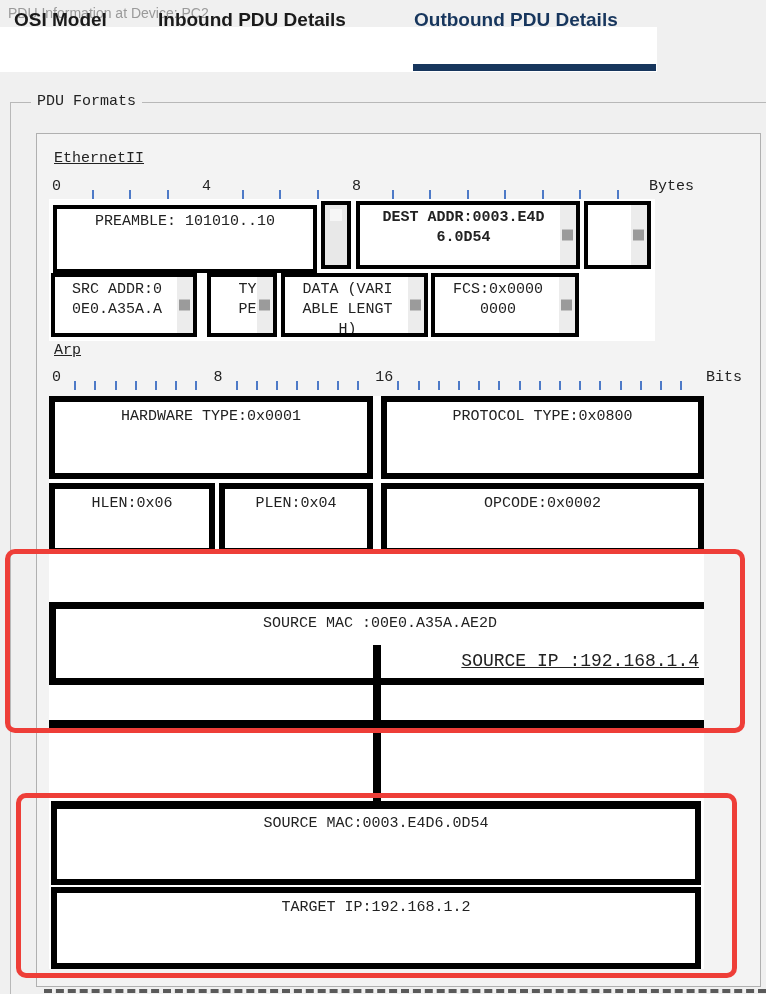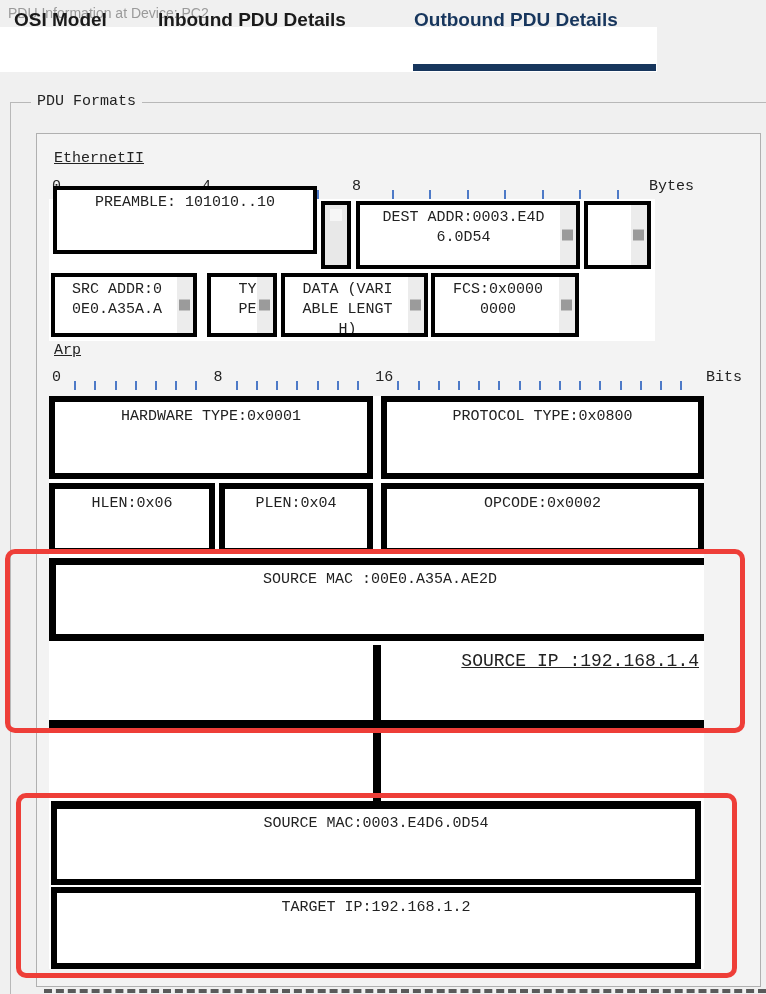--- a/index.html
+++ b/index.html
@@ -39,21 +39,21 @@
   .cell.arp{border-width:6px;}
   .cell-text{white-space:pre-line;font-size:15px;line-height:20px;padding-top:3px;}
   .cell.arp .cell-text{padding-top:5px;}
   .cell.graycell{background:#e8e8e8;}
   .graythumb{position:absolute;left:50%;top:4px;transform:translateX(-50%);width:12px;height:12px;background:#f6f6f6;}
   .sq-track{position:absolute;right:0;top:0;bottom:0;width:16px;background:#ececec;}
   .sq{position:absolute;right:3px;top:50%;transform:translateY(-50%);width:11px;height:11px;background:#9b9b9b;}
   .bar{position:absolute;background:#000;}
   .plain-text{position:absolute;text-align:right;font-size:18px;line-height:20px;text-decoration:underline;}
   
-  .cell.no-right{border-right:none;}
+  .cell.no-right{border-right:none;margin-top:44px;}
   .cell.thick-top{border-top-width:8px;}
   
   .red-rect{position:absolute;border:5px solid #ee3e38;border-radius:10px;box-sizing:border-box;
     pointer-events:none;z-index:50;background:transparent;}
   .bottom-dashes{position:absolute;left:44px;top:989px;width:722px;height:0;
     border-top:4px dashed #5a5a5a;z-index:5;}
 </style>
 </head>
 <body>
 
@@ -93,28 +93,28 @@
       <span class="ruler-tick" style="left: 429.5px;"></span>
       <span class="ruler-tick" style="left: 467px;"></span>
       <span class="ruler-tick" style="left: 504.5px;"></span>
       <span class="ruler-tick" style="left: 542px;"></span>
       <span class="ruler-tick" style="left: 579.5px;"></span>
       <span class="ruler-unit" style="left: 612px;">Bytes</span>
     </div>
 
   <div class="backing" style="left:12px;top:65px;width:606px;height:142px;"></div>
 
-  <div class="cell" style="left:16px;top:52px;width:264px;height:68px;text-align:center;">
+  <div class="cell" style="left:16px;top:71px;width:264px;height:68px;text-align:center;">
     <div class="cell-text">PREAMBLE: 101010..10</div>
   </div>
   <div class="cell graycell" style="left:284px;top:67px;width:30px;height:68px;">
     <span class="graythumb"></span>
   </div>
   <div class="cell" style="left:319px;top:67px;width:224px;height:68px;">
-    <div class="cell-text" style="padding-right:9px;">DEST ADDR:0003.E4D
+    <div class="cell-text" style="padding-right:9px;font-weight:bold;">DEST ADDR:0003.E4D
 6.0D54</div>
     <span class="sq-track"></span>
     <span class="sq"></span>
   </div>
   <div class="cell" style="left:547px;top:67px;width:67px;height:68px;">
     <span class="sq-track"></span>
     <span class="sq"></span>
   </div>
 
   <div class="cell" style="left:14px;top:139px;width:146px;height:64px;">

